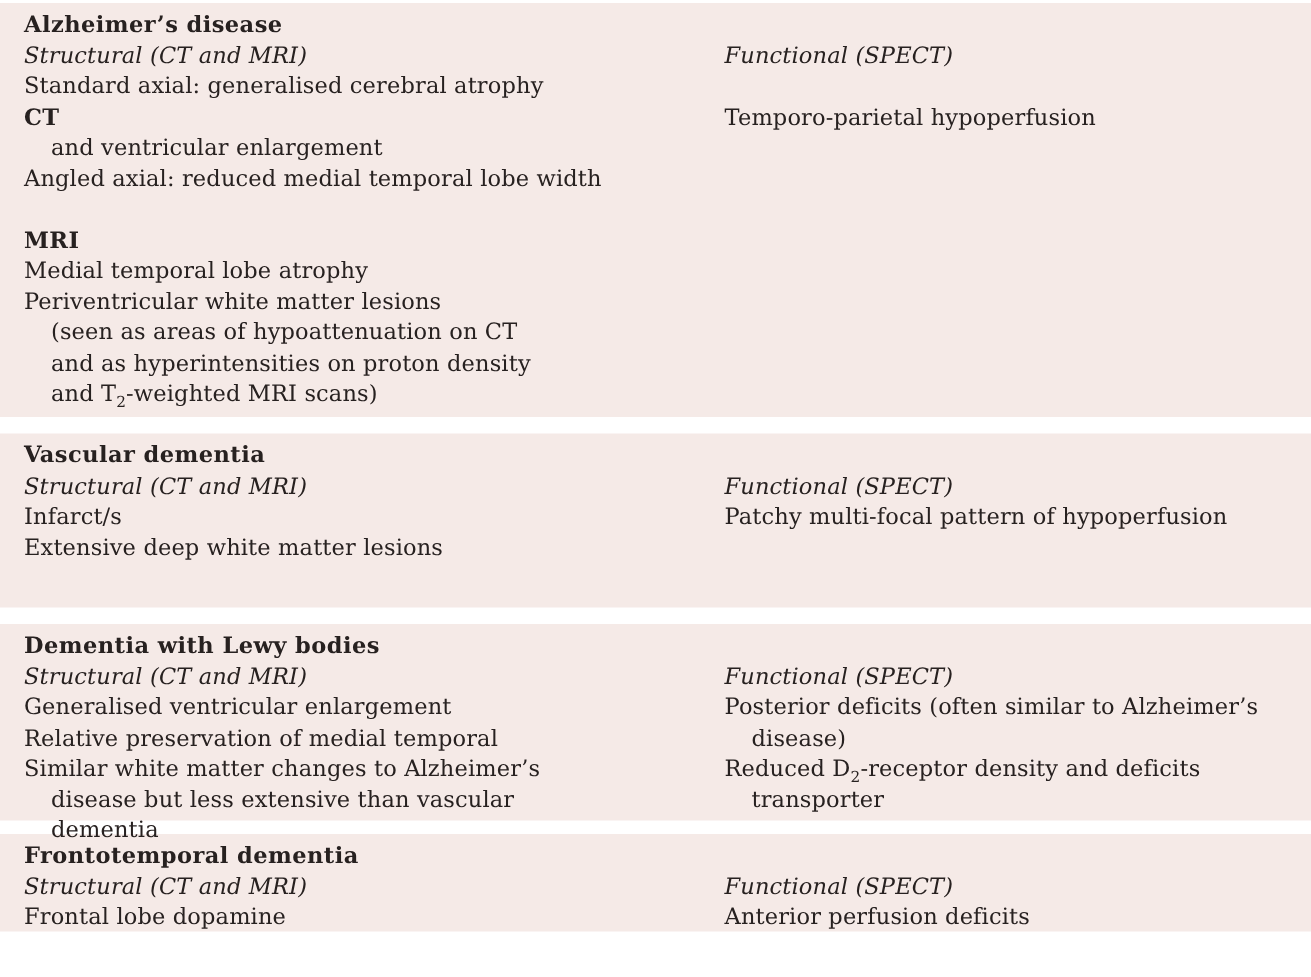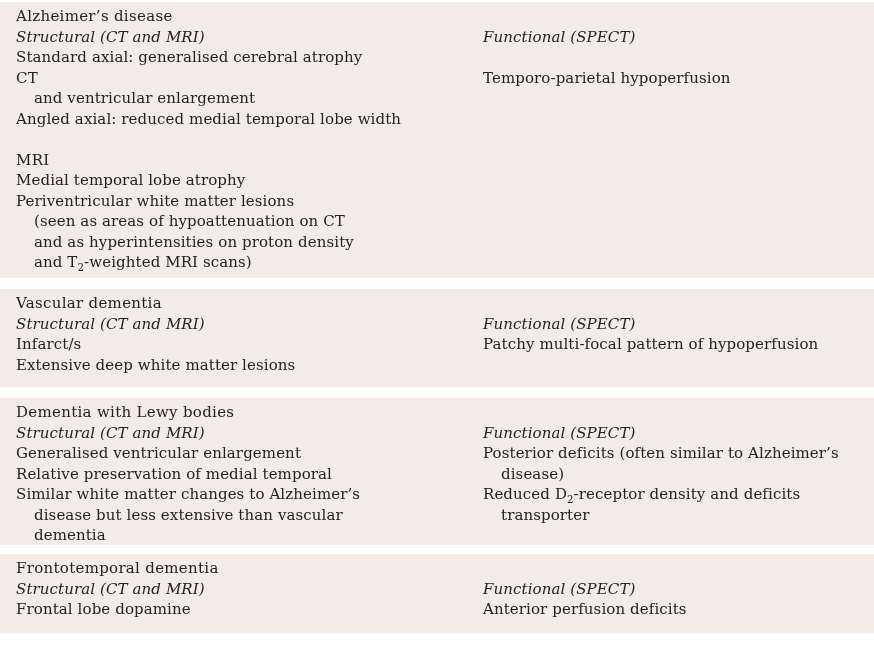--- a/index.html
+++ b/index.html
@@ -16,34 +16,34 @@
   }
   .table{padding-top:2px;}
   .section{
     background:var(--section-bg);
     display:grid;
     grid-template-columns:447px 1fr;
     padding-top:4px;
     box-sizing:border-box;
   }
   .s0{height:276px;margin-bottom:11px;}
-  .s1{height:98px;margin-bottom:11px;}
-  .s2{height:147px;margin-bottom:9px;}
-  .s3{height:79px;}
+  .s1{height:116px;margin-bottom:11px;}
+  .s2{height:131px;margin-bottom:9px;}
+  .s3{height:65px;}
   .col{
     font-size:15px;
     line-height:20.5px;
     color:var(--text);
     letter-spacing:.1px;
   }
   .structural{padding-left:16px;}
   .functional{padding-right:6px;margin-left:36px;}
   .line{white-space:nowrap;}
   .line.indent{padding-left:18px;}
-  .line.bold{font-weight:normal;letter-spacing:.3px;}
+  .line.bold{font-weight:bold;letter-spacing:.3px;}
   .line.italic{font-style:italic;}
   .line.blank{visibility:hidden;}
   sub{font-size:68%;line-height:0;}
 </style>
 </head>
 <body>
 
 <div class="table">
   <div>
       <div class="section s0">

